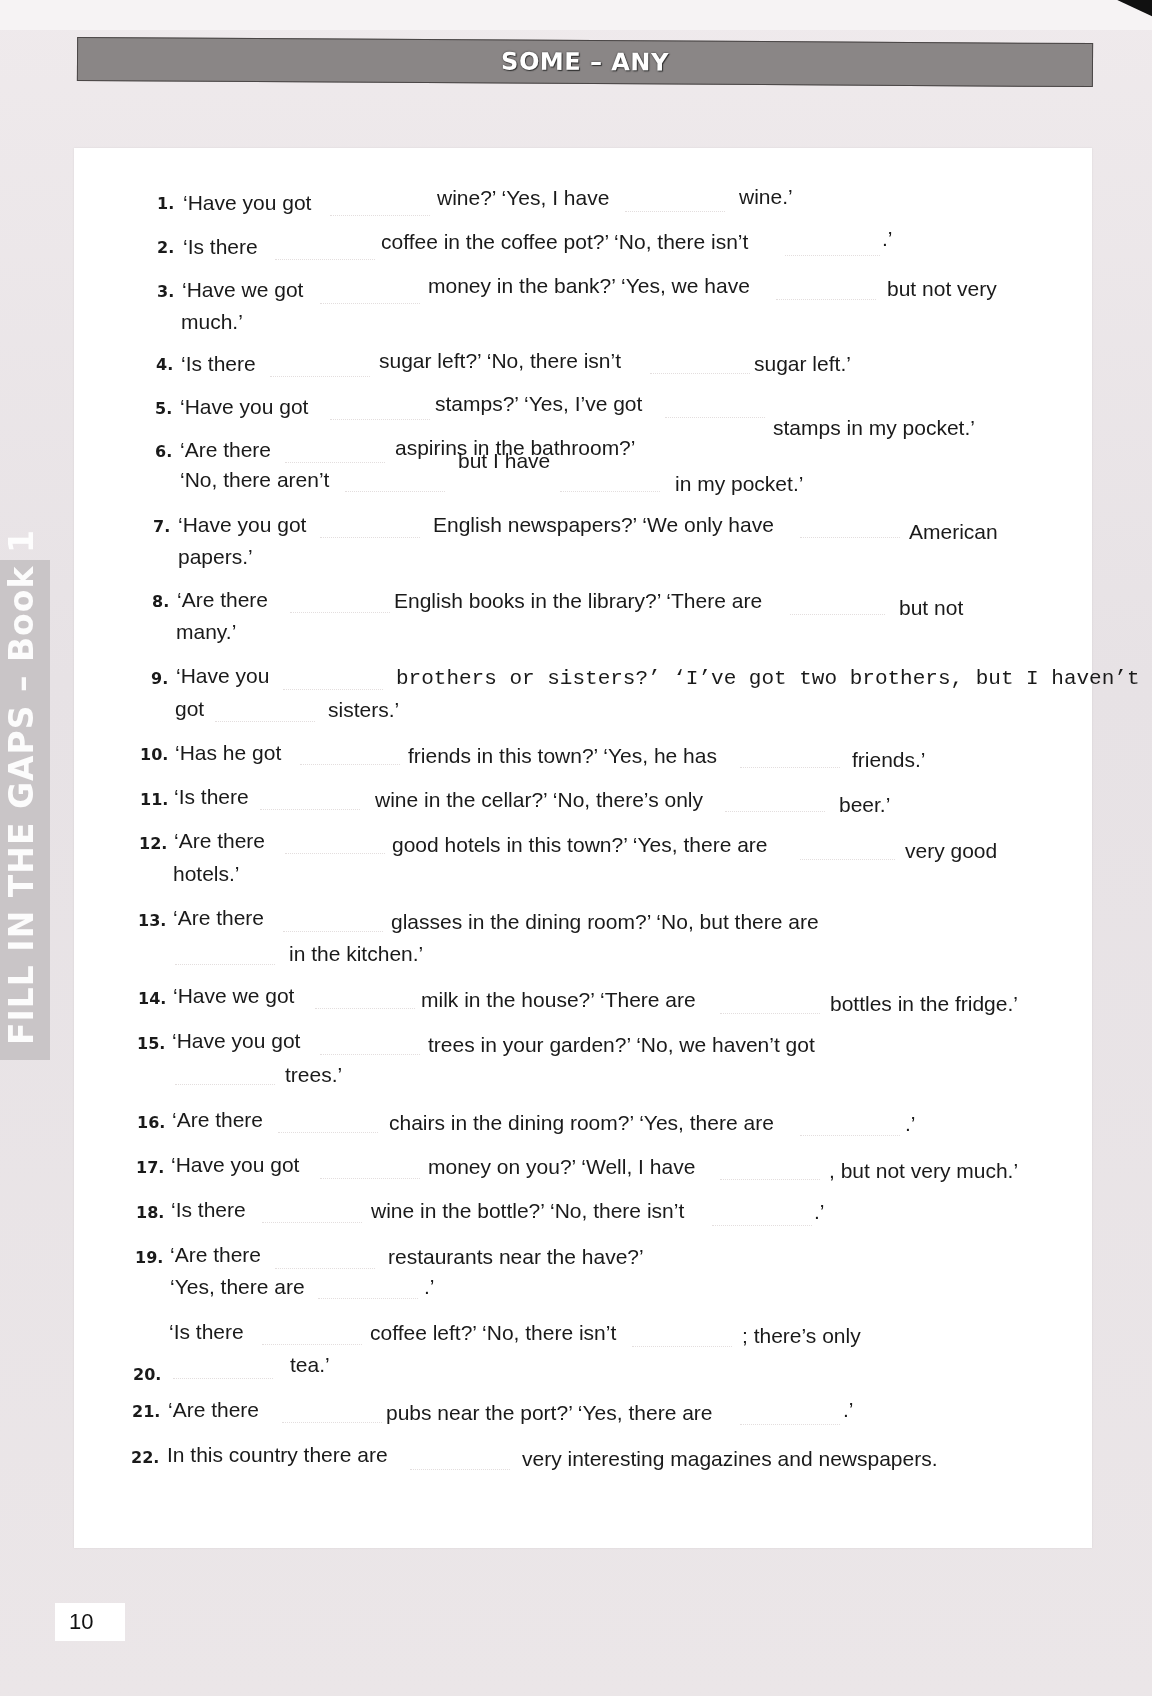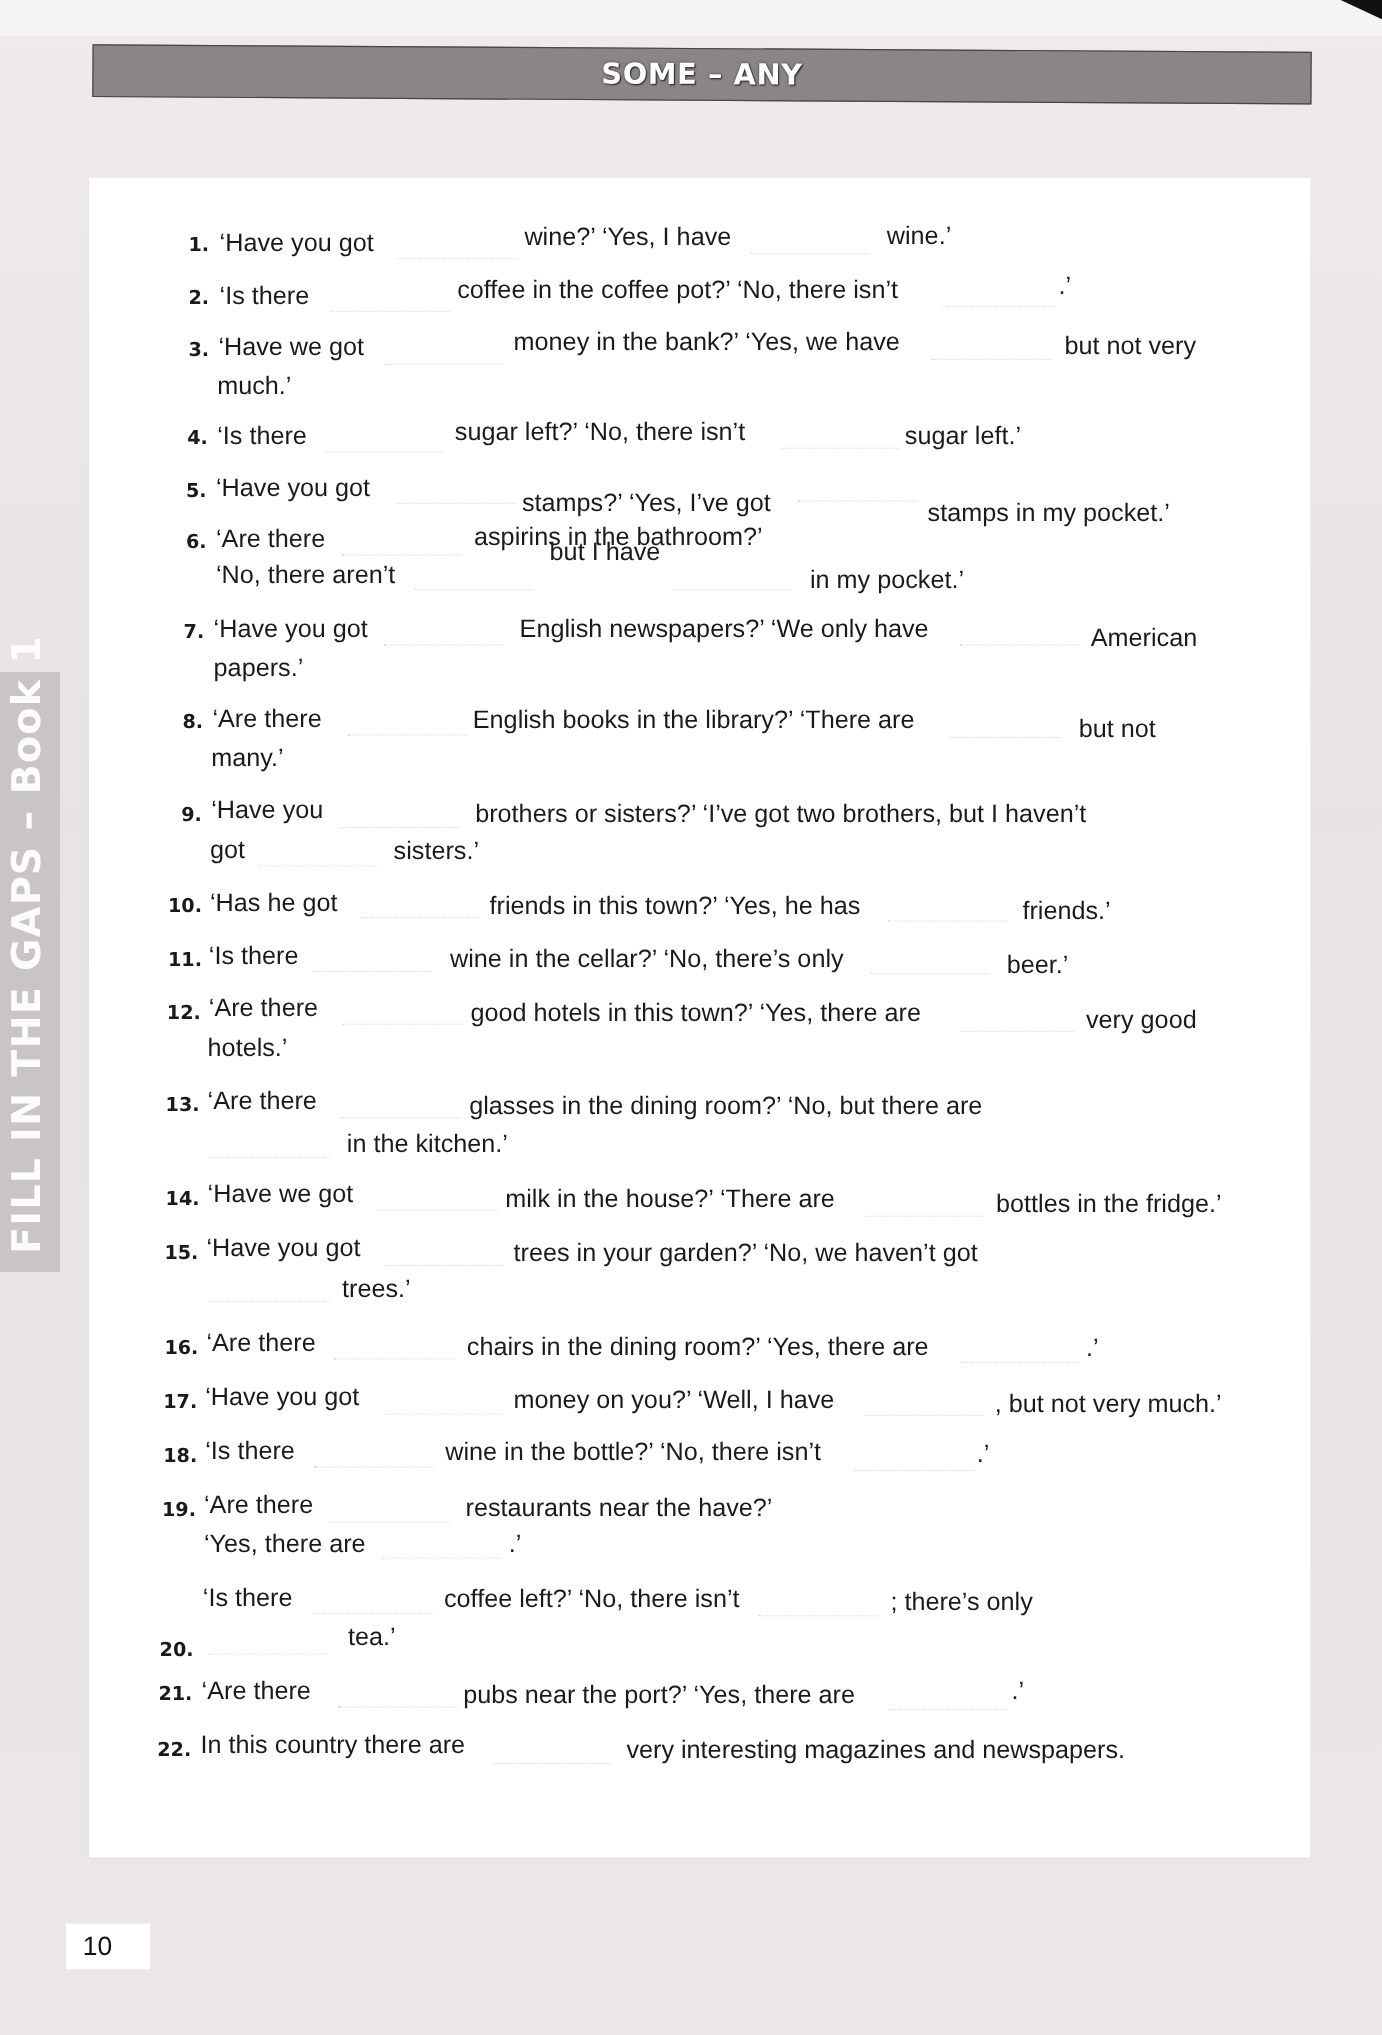--- a/index.html
+++ b/index.html
@@ -95,21 +95,21 @@
     <span class="gap" style="left:270px;top:375px;width:100px;"></span>
     <span class="seg" style="left:379px;top:350px;">sugar left?’ ‘No, there isn’t</span>
     <span class="gap" style="left:650px;top:372px;width:100px;"></span>
     <span class="seg" style="left:754px;top:353px;">sugar left.’</span>
   </div>
 
   <div class="item" style="left:0;top:0;">
     <span class="num" style="left:155px;top:401px;">5.</span>
     <span class="seg" style="left:180px;top:396px;">‘Have you got</span>
     <span class="gap" style="left:330px;top:418px;width:100px;"></span>
-    <span class="seg" style="left:435px;top:393px;margin-top:16px;">stamps?’ ‘Yes, I’ve got</span>
+    <span class="seg" style="left:435px;top:393px;">stamps?’ ‘Yes, I’ve got</span>
     <span class="gap" style="left:665px;top:416px;width:100px;"></span>
     <span class="seg" style="left:773px;top:397px;margin-top:20px;">stamps in my pocket.’</span>
   </div>
 
   <div class="item" style="left:0;top:0;">
     <span class="num" style="left:155px;top:444px;">6.</span>
     <span class="seg" style="left:180px;top:439px;">‘Are there</span>
     <span class="gap" style="left:285px;top:461px;width:100px;"></span>
     <span class="seg" style="left:395px;top:437px;">aspirins in the bathroom?’</span>
     <span class="seg" style="left:180px;top:469px;">‘No, there aren’t</span>
@@ -136,21 +136,21 @@
     <span class="seg" style="left:394px;top:590px;">English books in the library?’ ‘There are</span>
     <span class="gap" style="left:790px;top:613px;width:95px;"></span>
     <span class="seg" style="left:899px;top:597px;">but not</span>
     <span class="seg" style="left:176px;top:621px;">many.’</span>
   </div>
 
   <div class="item" style="left:0;top:0;">
     <span class="num" style="left:151px;top:671px;">9.</span>
     <span class="seg" style="left:176px;top:665px;">‘Have you</span>
     <span class="gap" style="left:283px;top:688px;width:100px;"></span>
-    <span class="seg" style="left:396px;top:668px;">brothers or sisters?’ ‘I’ve got two brothers, but I haven’t</span>
+    <span class="seg" style="left:396px;top:668px;font-family:Liberation Mono, monospace;">brothers or sisters?’ ‘I’ve got two brothers, but I haven’t</span>
     <span class="seg" style="left:175px;top:698px;">got</span>
     <span class="gap" style="left:215px;top:720px;width:100px;"></span>
     <span class="seg" style="left:328px;top:699px;">sisters.’</span>
   </div>
 
   <div class="item" style="left:0;top:0;">
     <span class="num" style="left:140px;top:747px;">10.</span>
     <span class="seg" style="left:175px;top:742px;">‘Has he got</span>
     <span class="gap" style="left:300px;top:763px;width:100px;"></span>
     <span class="seg" style="left:408px;top:745px;">friends in this town?’ ‘Yes, he has</span>

